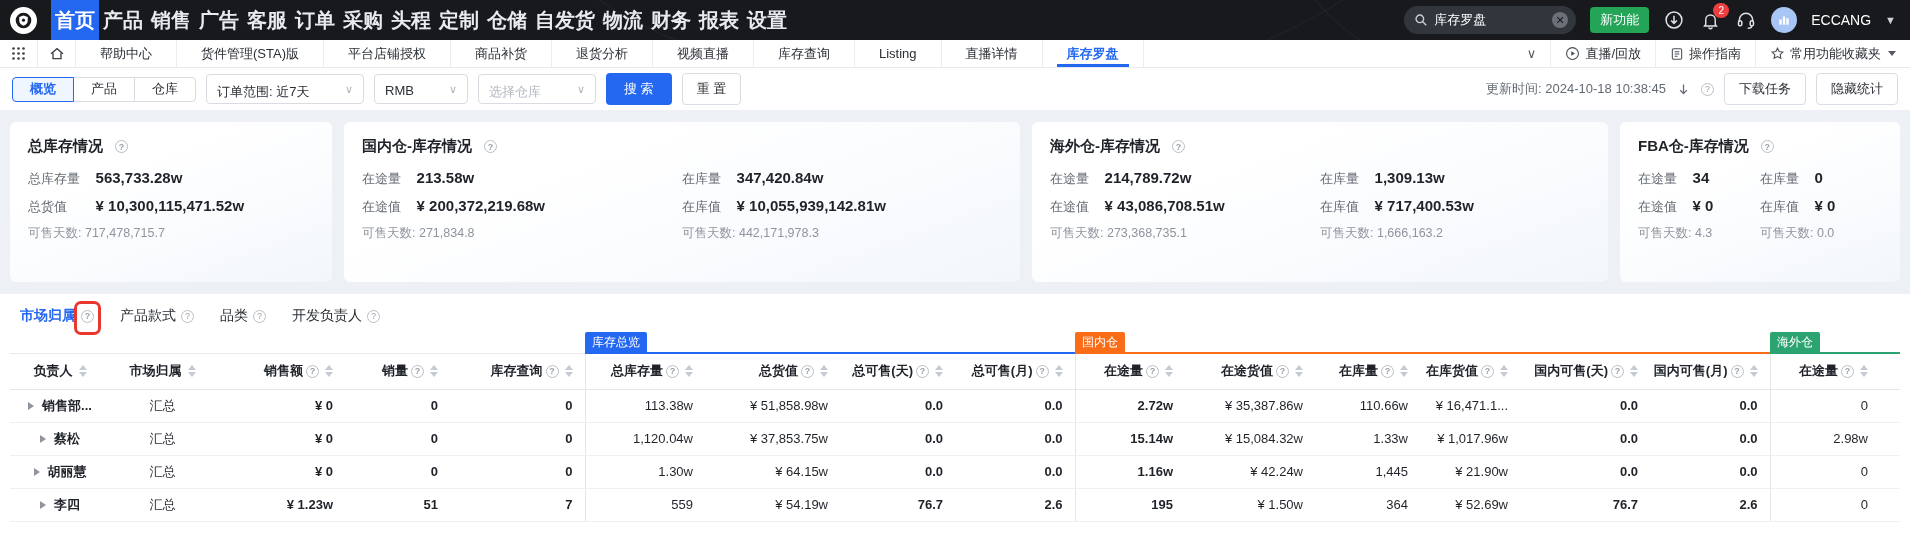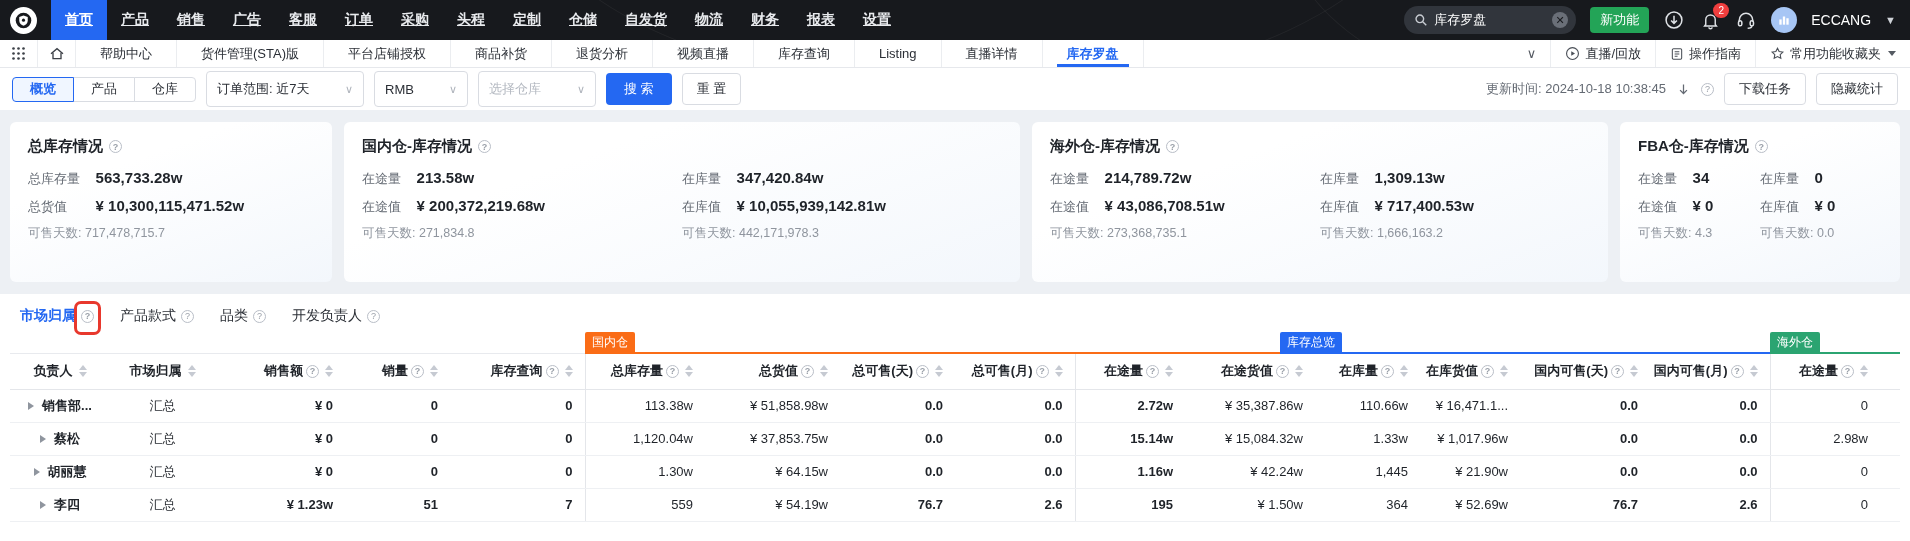--- a/index.html
+++ b/index.html
@@ -10,22 +10,22 @@
   .topbar { position:relative; height:40px; background:#17191d; display:flex; align-items:center;
     padding:0 14px 0 10px; overflow:hidden; }
   .topbar::before, .topbar::after { content:""; position:absolute; border:1px solid rgba(255,255,255,.05);
     border-radius:50%; pointer-events:none; }
   .topbar::before { width:900px; height:420px; left:520px; top:-330px; }
   .topbar::after  { width:700px; height:360px; right:-80px; top:-250px; }
   .logo { width:27px; height:27px; border-radius:50%; background:#fff; margin-right:14px;
     display:flex; align-items:center; justify-content:center; flex:0 0 auto; }
   .logo svg { width:17px; height:17px; }
   .main-nav { display:flex; align-items:stretch; height:40px; flex:0 0 auto; }
-  .nav-item { display:flex; align-items:center; padding:0 14px; color:#e8eaed; font-size:14px;
-    font-weight:700; cursor:pointer; white-space:nowrap;text-decoration:underline; }
+  .nav-item { display:flex; align-items:center; padding:0 4px; color:#e8eaed; font-size:20px;
+    font-weight:700; cursor:pointer; white-space:nowrap; }
   .nav-item.active { background:#2468f2; color:#fff; }
   .topbar-right { margin-left:auto; display:flex; align-items:center; gap:14px; z-index:1; }
   .search-pill { display:flex; align-items:center; width:172px; height:28px; background:#31353c;
     border-radius:15px; padding:0 8px 0 10px; gap:6px; }
   .search-pill svg { flex:0 0 auto; }
   .search-input { flex:1; min-width:0; background:transparent; border:none; outline:none;
     color:#fff; font-size:13px; font-family:inherit; }
   .clear-btn { width:16px; height:16px; border-radius:50%; background:#6a6f78; color:#17191d;
     font-size:11px; line-height:16px; text-align:center; cursor:pointer; flex:0 0 auto; }
   .btn-green { height:26px; padding:0 10px; background:#23a457; color:#fff; font-size:13px;
@@ -55,22 +55,22 @@
     border-top:5px solid #555a62; margin-left:2px; }
 
   
   .filterbar { height:42px; background:#fff; display:flex; align-items:center; padding:0 12px; gap:10px; }
   .seg { display:flex; }
   .seg-btn { height:25px; padding:0 17px; background:#fff; border:1px solid #d9dce2; font-size:13px;
     color:#2b2f36; cursor:pointer; margin-left:-1px; font-family:inherit; }
   .seg-btn:first-child { border-radius:4px 0 0 4px; margin-left:0; }
   .seg-btn:last-child { border-radius:0 4px 4px 0; }
   .seg-btn.active { color:#2468f2; border-color:#2468f2; background:#f0f6ff; font-weight:700; z-index:1; position:relative; }
-  .select { height:36px; border:1px solid #d9dce2; border-radius:4px; display:flex; align-items:center;
-    padding:0 10px; font-size:13px; gap:16px; cursor:pointer; background:#fff; color:#2b2f36; }
+  .select { height:30px; border:1px solid #d9dce2; border-radius:4px; display:flex; align-items:flex-start;
+    padding:8px 10px; font-size:13px; gap:16px; cursor:pointer; background:#fff; color:#2b2f36; }
   .select .sel-chev { color:#aeb3bb; font-size:11px; margin-left:auto; }
   .select.placeholder { color:#b3b8c0; }
   .btn-primary { height:32px; padding:0 18px; background:#2468f2; border:none; border-radius:4px;
     color:#fff; font-size:13px; cursor:pointer; font-family:inherit; }
   .btn-plain { height:32px; padding:0 14px; background:#fff; border:1px solid #d9dce2; border-radius:4px;
     color:#2b2f36; font-size:13px; cursor:pointer; font-family:inherit; }
   .filter-right { margin-left:auto; display:flex; align-items:center; gap:10px; }
   .update-label { color:#646a73; font-size:13px; }
   .gray-ico { color:#646a73; }
 
@@ -79,21 +79,21 @@
     color:#9aa0a9; font-size:9px; align-items:center; justify-content:center; flex:0 0 auto; cursor:pointer; }
   .sort { display:inline-flex; flex-direction:column; gap:2px; margin-left:3px; cursor:pointer; }
   .sort i { width:0; height:0; border-left:4px solid transparent; border-right:4px solid transparent; display:block; }
   .sort .up { border-bottom:5px solid #c6cad2; }
   .sort .dn { border-top:5px solid #c6cad2; }
 
   
   .stats { background:#edf0f4; padding:12px 10px; display:flex; gap:12px; height:184px; }
   .card { background:linear-gradient(160deg,#ffffff 30%,#f3f7fc 100%); border-radius:6px;
     padding:15px 18px 10px; overflow:hidden; }
-  .card-title { display:flex; align-items:center; gap:6px; font-size:15px; font-weight:700; margin-bottom:13px; }
+  .card-title { display:flex; align-items:center; gap:12px; font-size:15px; font-weight:700; margin-bottom:13px; }
   .card-cols { display:flex; }
   .card-col { flex:1; min-width:0; }
   .metric { display:flex; align-items:baseline; margin-bottom:9px; white-space:nowrap; }
   .m-label { color:#646a73; font-size:13px; margin-right:13px; width:3.2em; flex:0 0 auto; }
   .card-0 .m-label { width:4.2em; }
   .m-value { font-size:15px; font-weight:700; color:#1f2329; }
   .card-footer { color:#8f959e; font-size:12.5px; margin-top:4px; white-space:nowrap; }
 
   
   .table-section { background:#fff; position:relative; padding:0 10px; }
@@ -412,25 +412,25 @@
       </div>
       <div class="ttab">
         <span>开发负责人</span>
         <span class="help">?</span>
       </div>
     </div>
   <div class="scrollwrap">
     <div class="scrollinner">
       <div class="group-strip" id="gstrip-host">
           <div class="gseg" style="width: 575px;"></div>
+          <div class="gseg colored" style="width: 490px; border-bottom-color: rgb(36, 104, 242);">
+            <span class="gtag" style="background: rgb(36, 104, 242);">库存总览</span>
+          </div>
           <div class="gseg colored" style="width: 695px; border-bottom-color: rgb(250, 108, 22);">
             <span class="gtag" style="background: rgb(250, 108, 22);">国内仓</span>
-          </div>
-          <div class="gseg colored" style="width: 490px; border-bottom-color: rgb(36, 104, 242);">
-            <span class="gtag" style="background: rgb(36, 104, 242);">库存总览</span>
           </div>
           <div class="gseg colored" style="width: 240px; border-bottom-color: rgb(43, 164, 113);">
             <span class="gtag" style="background: rgb(43, 164, 113);">海外仓</span>
           </div>
         </div>
       <table>
         <colgroup id="cols-host">
             <col style="width: 100px;">
             <col style="width: 105px;">
             <col style="width: 130px;">

